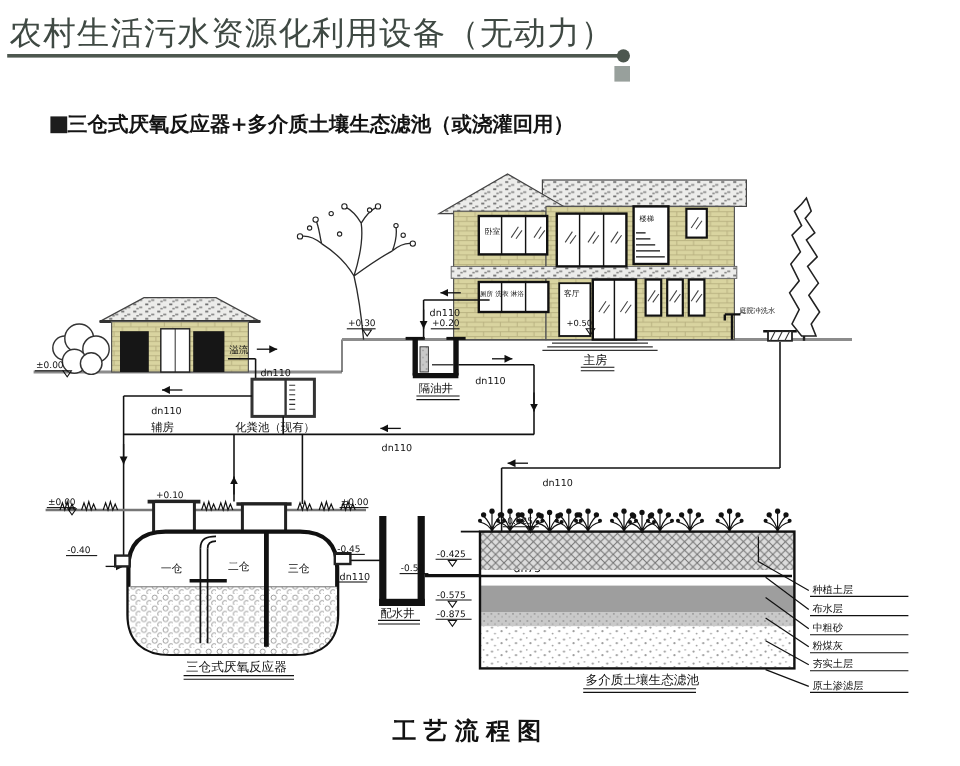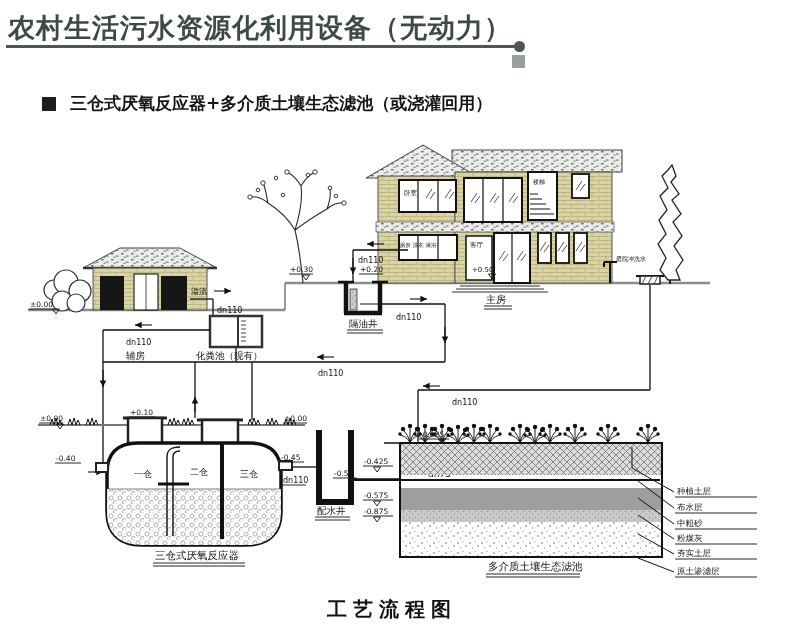--- a/index.html
+++ b/index.html
@@ -1,23 +1,23 @@
 <!DOCTYPE html>
 <html><head>
 <meta charset="utf-8">
 <style>
   html,body{margin:0;padding:0;background:#fff}
   .page{position:relative;width:800px;height:638px;background:#fff;overflow:hidden;
         font-family:"DejaVu Sans","Liberation Sans",sans-serif}
-  .title{position:absolute;left:8px;top:10px;margin:0;font-size:27px;font-weight:bold;
+  .title{position:absolute;left:8px;top:10px;margin:0;font-size:27px;font-weight:normal;
          color:#3f4943;letter-spacing:1px;white-space:nowrap}
   .rule{position:absolute;left:6px;top:45px;width:512px;height:3px;background:#4d574f}
   .rule .dot{position:absolute;right:-7px;top:-4px;width:11px;height:11px;border-radius:50%;background:#4d574f}
   .graysq{position:absolute;left:512px;top:55px;width:13px;height:13px;background:#98a09c}
-  .subtitle-row{position:absolute;left:42px;top:92px;display:flex;align-items:center;gap:14px;
+  .subtitle-row{position:absolute;left:42px;top:92px;display:flex;align-items:center;
                 font-size:17px;font-weight:bold;color:#141414;white-space:nowrap}
   .bullet{width:14px;height:14px;background:#1d1d1d;display:inline-block;flex:0 0 auto}
   svg{position:absolute;left:0;top:0}
   svg text{font-family:"DejaVu Sans","Liberation Sans",sans-serif;fill:#111}
   .ul{stroke:#111;stroke-width:0.9}
   .pipe{stroke:#111;stroke-width:1.3;fill:none}
   .thin{stroke:#111;stroke-width:1;fill:none}
 </style>
 </head>
 <body>

